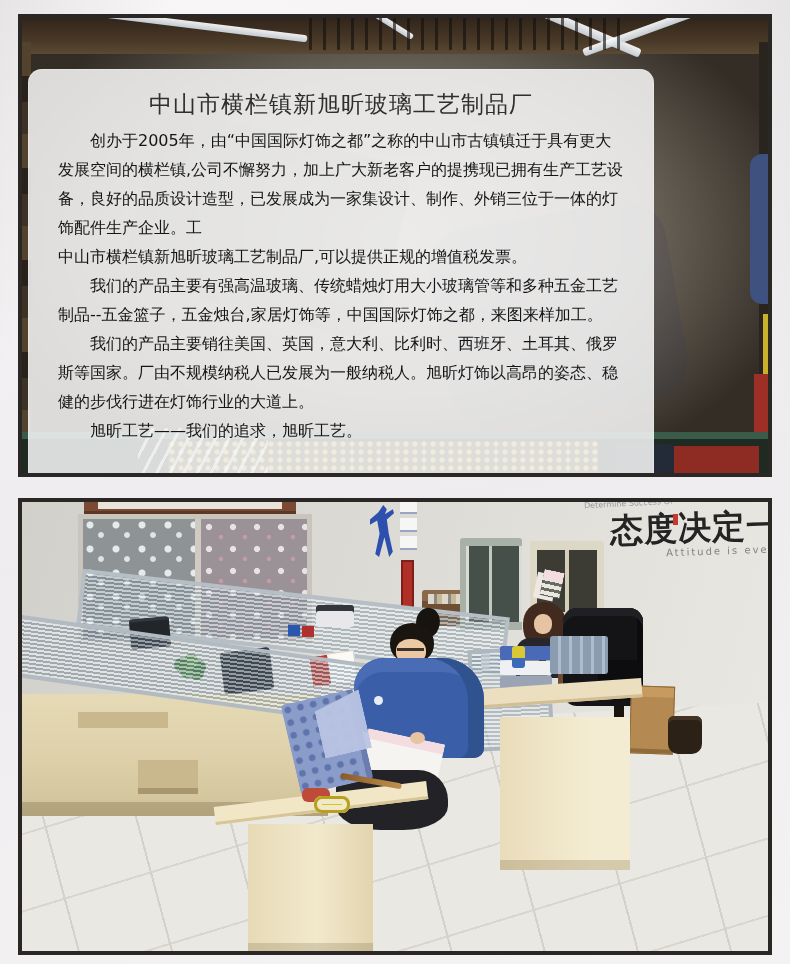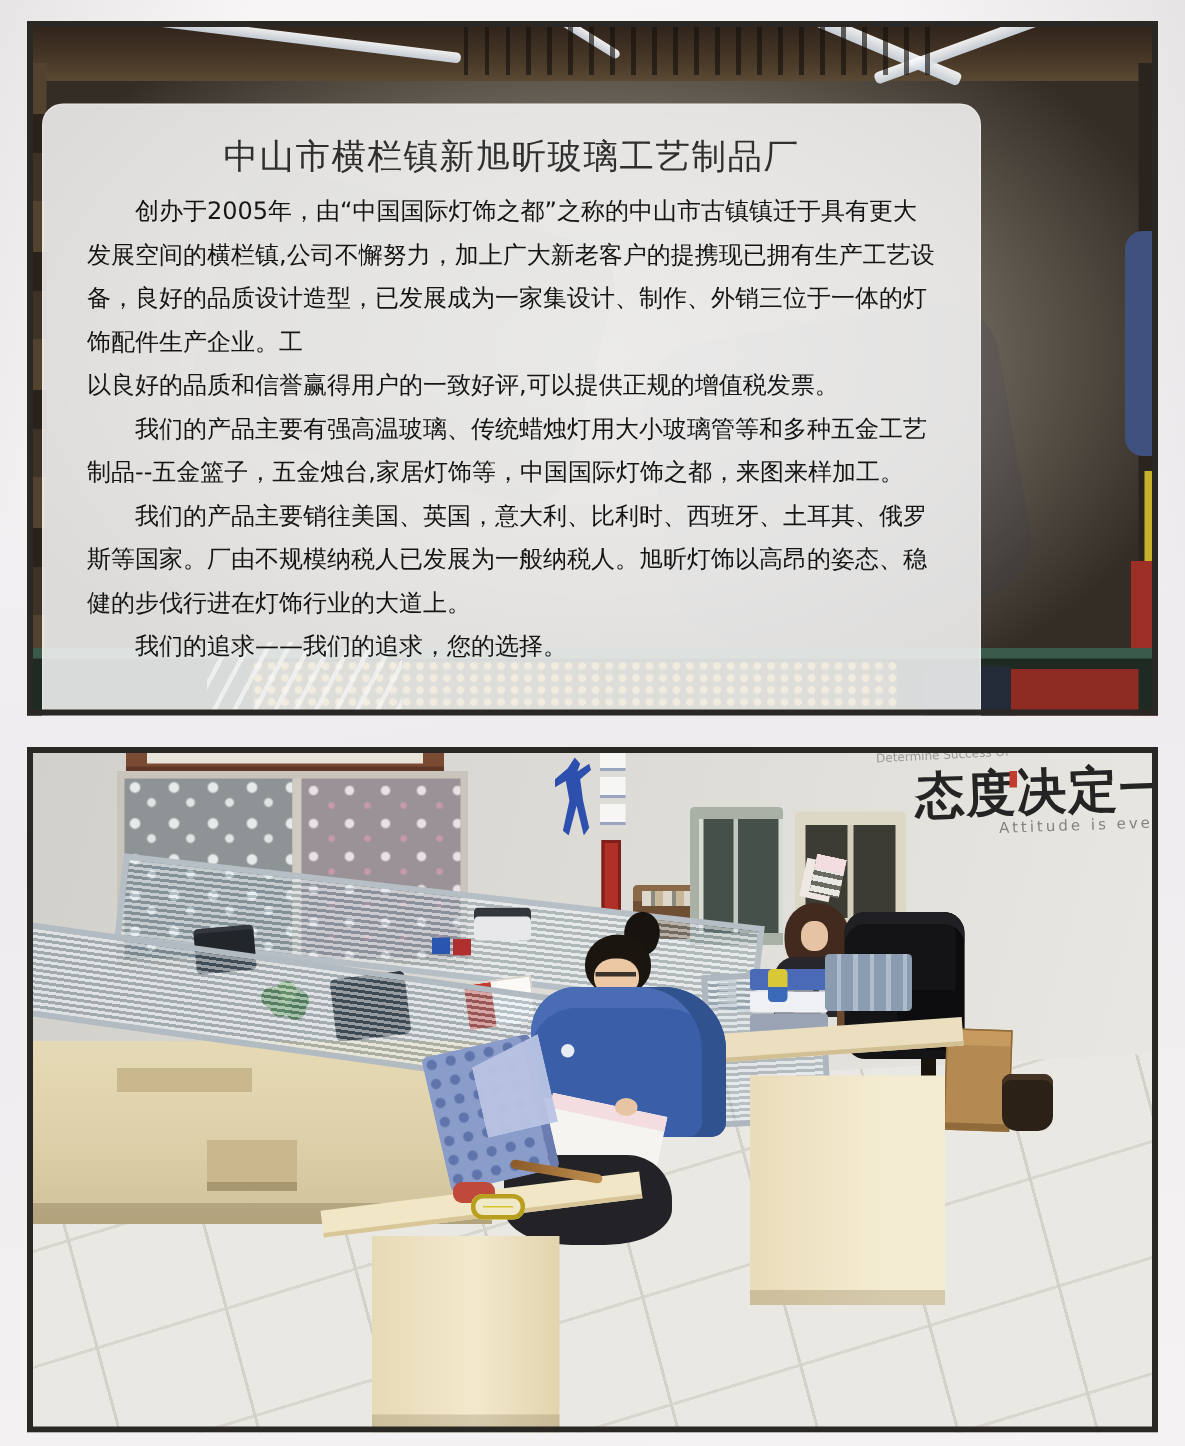--- a/index.html
+++ b/index.html
@@ -217,24 +217,24 @@
     <div class="abs bench"></div>
     <div class="abs benchEdge"></div>
     <div class="abs goldDots"></div>
     <div class="abs streaks"></div>
     <div class="abs benchJeans"></div>
     <div class="abs benchRed"></div>
 
     <div class="abs intro-card">
       <h1>中山市横栏镇新旭昕玻璃工艺制品厂</h1>
       <p class="indent">创办于2005年，由“中国国际灯饰之都”之称的中山市古镇镇迁于具有更大发展空间的横栏镇,公司不懈努力，加上广大新老客户的提携现已拥有生产工艺设备，良好的品质设计造型，已发展成为一家集设计、制作、外销三位于一体的灯饰配件生产企业。工</p>
-      <p>以良好的品质和信誉赢得用户的一致好评,可以提供正规的增值税发票。</p>
+      <p>中山市横栏镇新旭昕玻璃工艺制品厂,可以提供正规的增值税发票。</p>
       <p class="indent">我们的产品主要有强高温玻璃、传统蜡烛灯用大小玻璃管等和多种五金工艺制品--五金篮子，五金烛台,家居灯饰等，中国国际灯饰之都，来图来样加工。</p>
       <p class="indent">我们的产品主要销往美国、英国，意大利、比利时、西班牙、土耳其、俄罗斯等国家。厂由不规模纳税人已发展为一般纳税人。旭昕灯饰以高昂的姿态、稳健的步伐行进在灯饰行业的大道上。</p>
-      <p class="indent">我们的追求——我们的追求，您的选择。</p>
+      <p class="indent">旭昕工艺——我们的追求，旭昕工艺。</p>
     </div>
 
     <div class="abs frame"></div>
   </div>
 
   <div class="abs office">
 
     <div class="abs picframe">
         <div class="inner"></div>
       </div>

